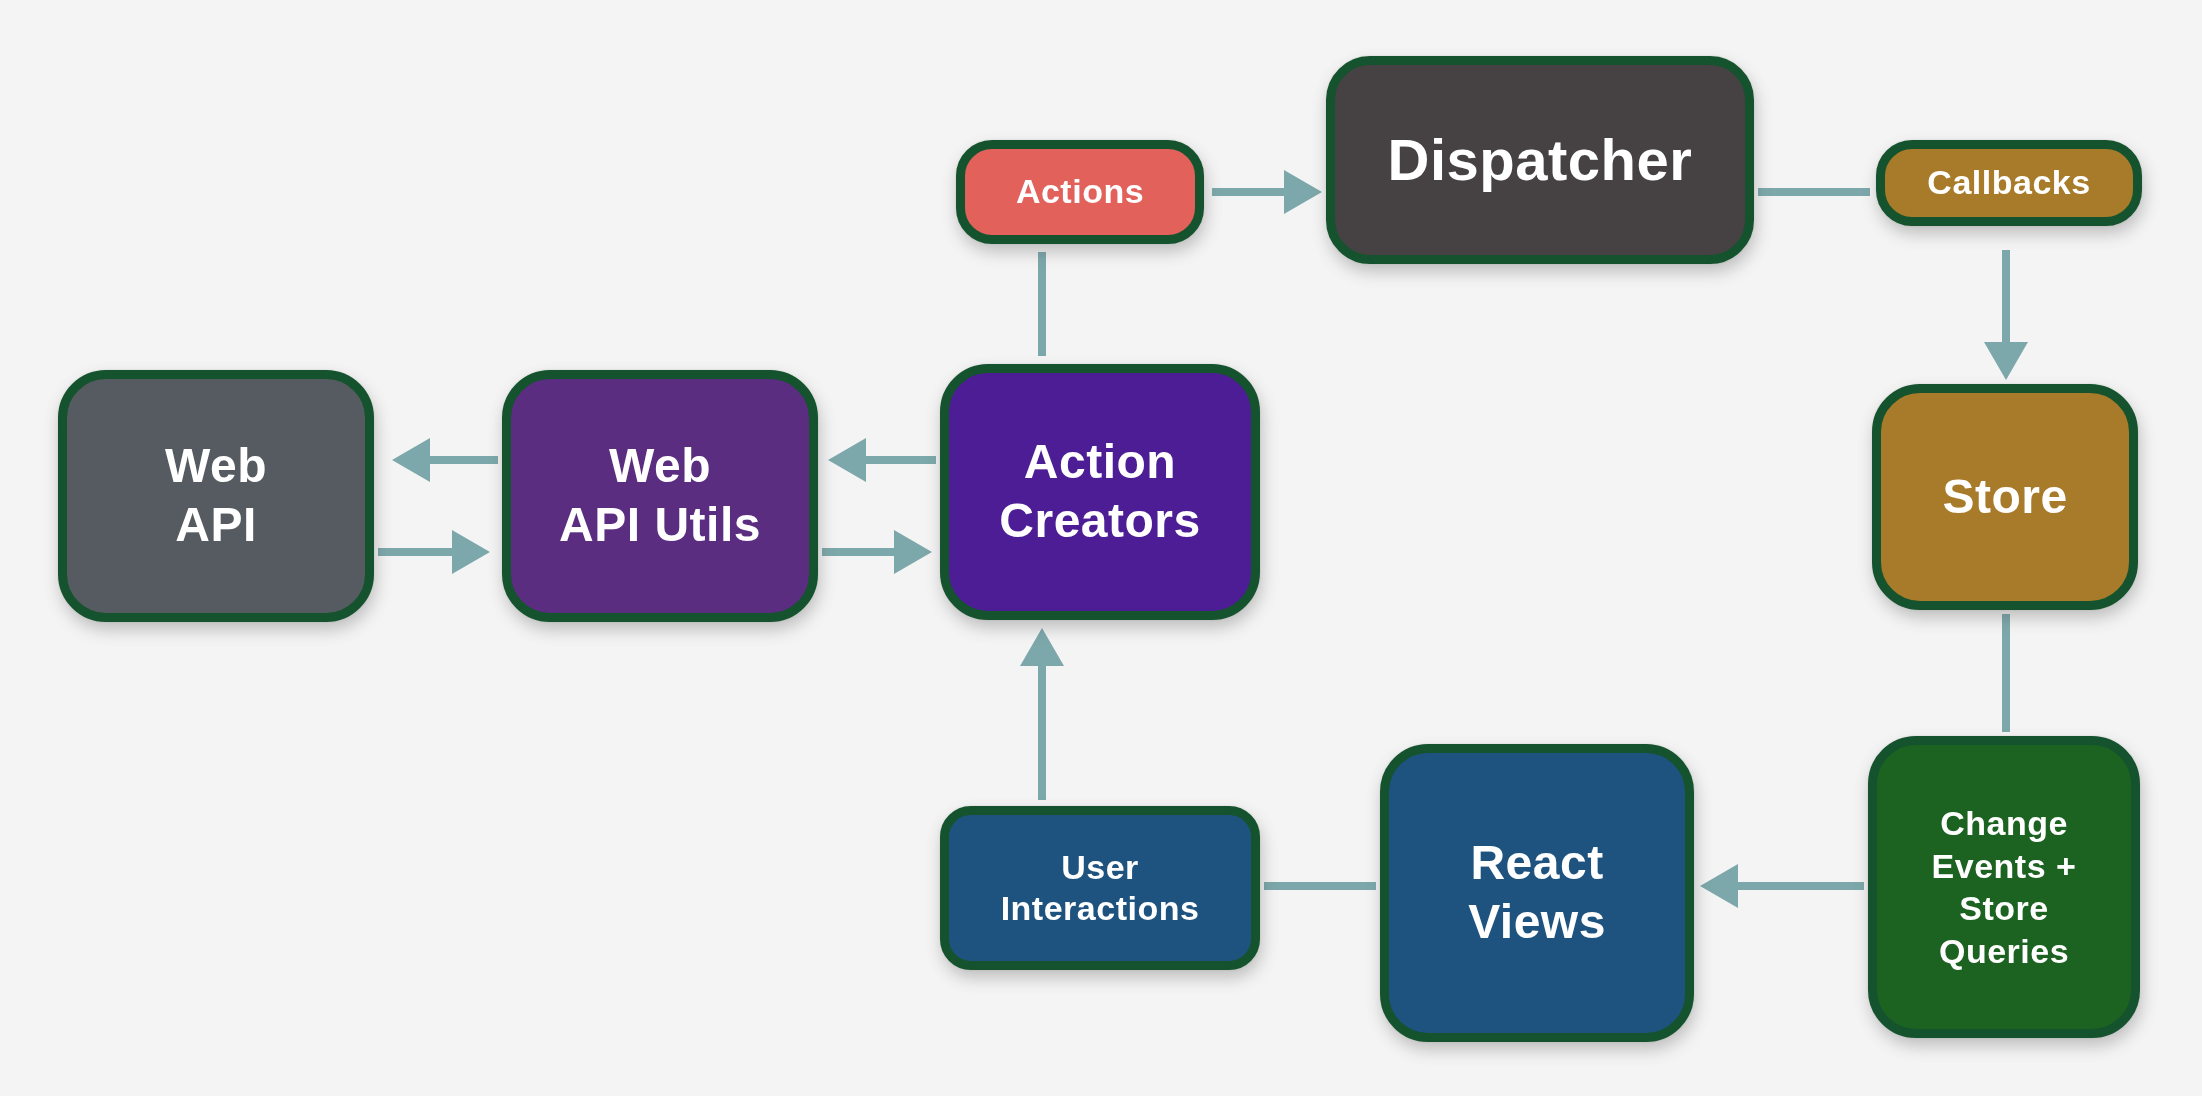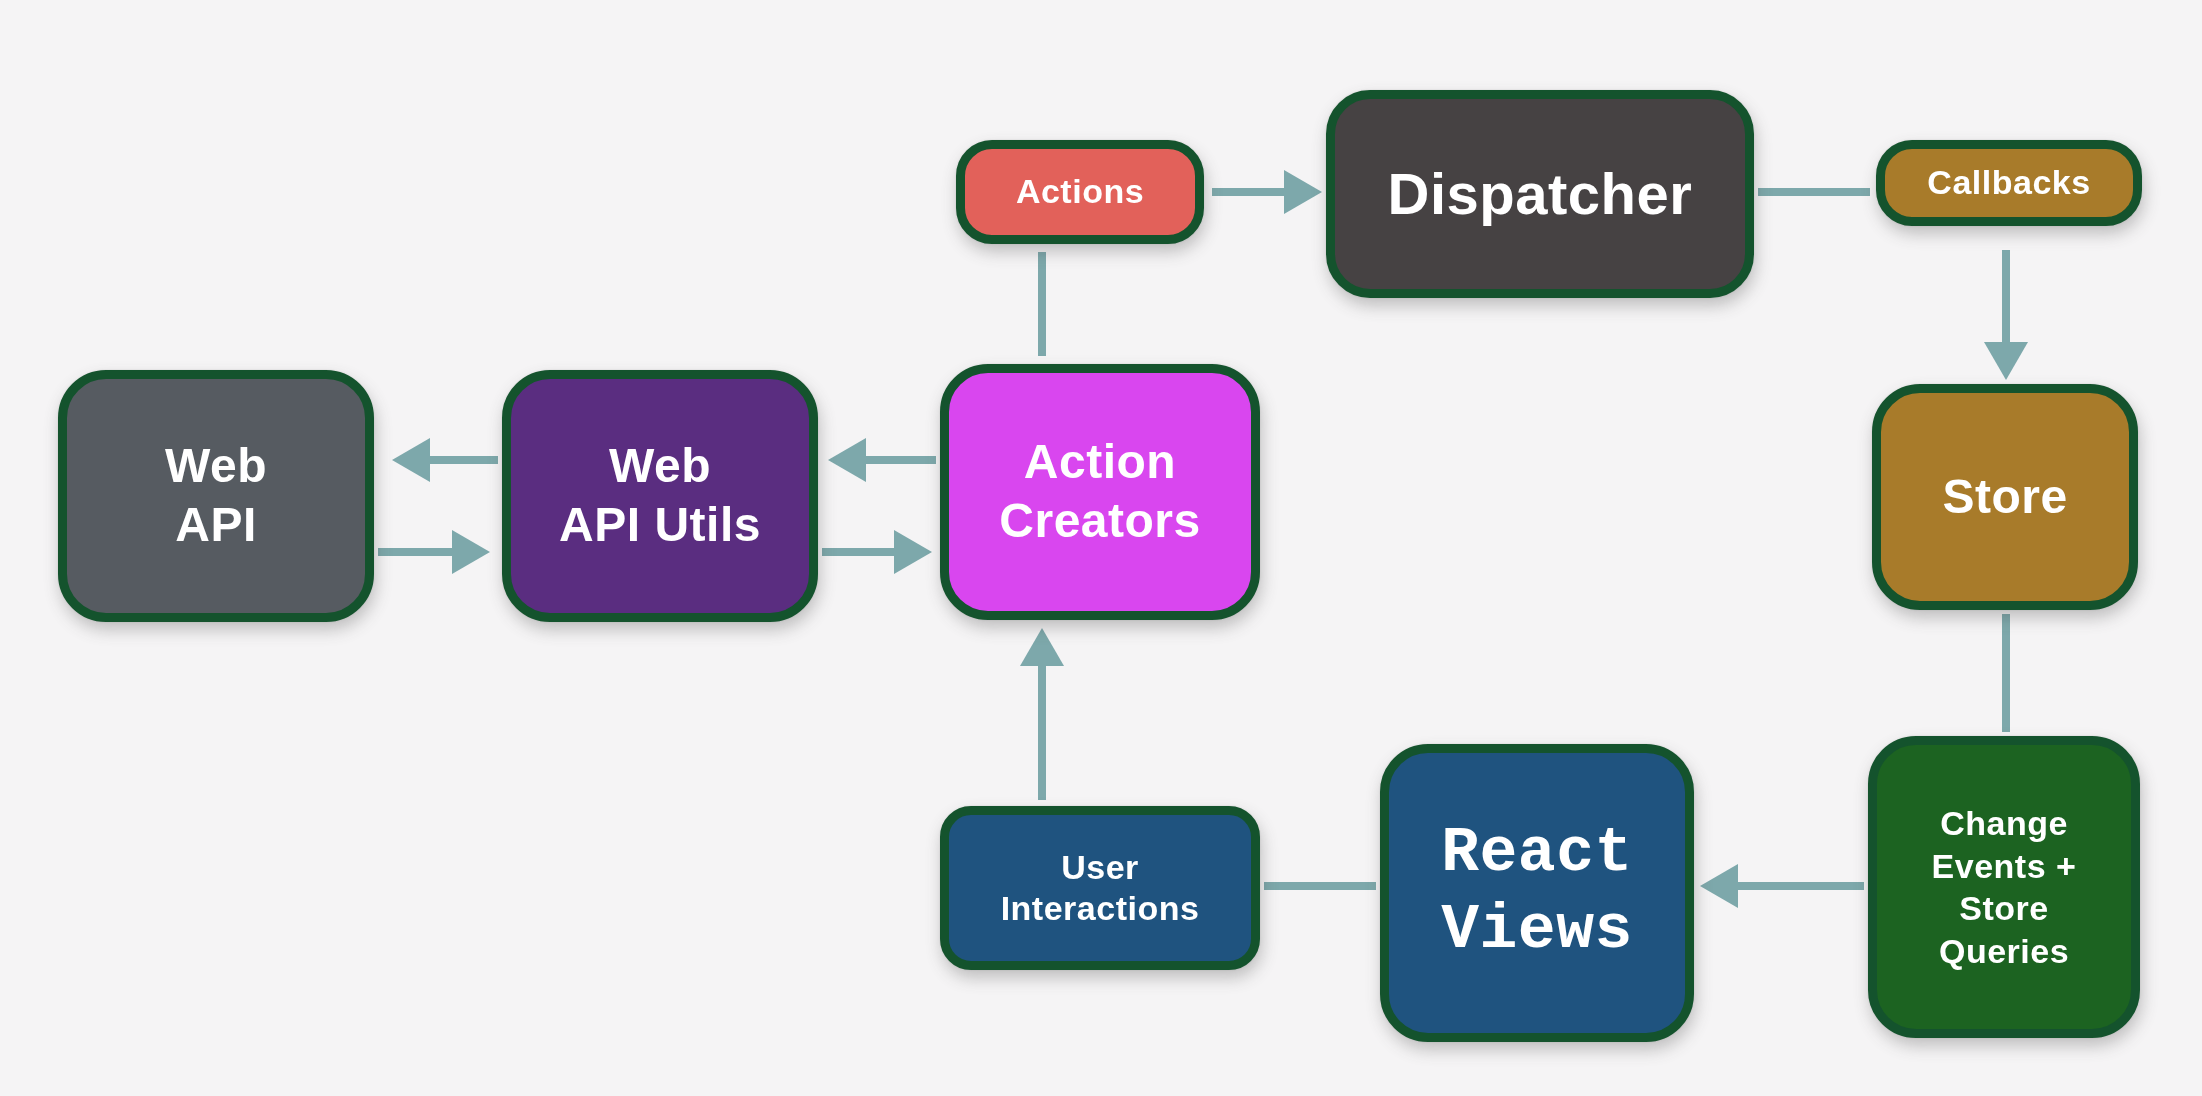--- a/index.html
+++ b/index.html
@@ -56,21 +56,21 @@
   #n-web-api .label    { font-size: 48px; }
   #n-web-api-utils     { left: 502px;  top: 370px; width: 316px; height: 252px; border-radius: 48px; }
   #n-web-api-utils .label { font-size: 48px; }
   #n-action-creators   { left: 940px;  top: 364px; width: 320px; height: 256px; border-radius: 48px; }
   #n-action-creators .label { font-size: 48px; }
   #n-store             { left: 1872px; top: 384px; width: 266px; height: 226px; border-radius: 48px; }
   #n-store .label      { font-size: 48px; }
   #n-change-events     { left: 1868px; top: 736px; width: 272px; height: 302px; border-radius: 48px; }
   #n-change-events .label { font-size: 34px; line-height: 1.25; }
   #n-react-views       { left: 1380px; top: 744px; width: 314px; height: 298px; border-radius: 48px; }
-  #n-react-views .label { font-size: 63px; font-family: Liberation Mono, monospace; }
+  #n-react-views .label { font-size: 48px; }
   #n-user-interactions { left: 940px;  top: 806px; width: 320px; height: 164px; border-radius: 31px; }
   #n-user-interactions .label { font-size: 34px; }
 </style>
 </head>
 <body style="background-color: rgb(245, 244, 245);">
 
 <div class="canvas">
 
   <svg class="edges" viewBox="0 0 2202 1096">
 
@@ -128,39 +128,39 @@
     <g>
       <line class="edge-line" x1="822" y1="552" x2="894" y2="552" style="stroke: rgb(125, 168, 171);"></line>
       <polygon points="894,530 894,574 932,552" style="fill: rgb(125, 168, 171);"></polygon>
     </g>
   </svg>
 
   <div class="node" id="n-actions" style="background-color: rgb(226, 97, 90);">
     <span class="label">Actions</span>
   </div>
 
-  <div class="node" id="n-dispatcher" style="background-color: rgb(70, 66, 67); margin-top: 34px;">
+  <div class="node" id="n-dispatcher" style="background-color: rgb(70, 66, 67);">
     <span class="label">Dispatcher</span>
   </div>
 
   <div class="node" id="n-callbacks" style="background-color: rgb(168, 123, 42);">
     <span class="label">Callbacks</span>
   </div>
 
   <div class="node" id="n-web-api" style="background-color: rgb(86, 91, 97);">
     <span class="label">Web
 API</span>
   </div>
 
   <div class="node" id="n-web-api-utils" style="background-color: rgb(90, 45, 128);">
     <span class="label">Web
 API Utils</span>
   </div>
 
-  <div class="node" id="n-action-creators" style="background-color: #d946ef;">
+  <div class="node" id="n-action-creators" style="background-color: #4c1d95;">
     <span class="label">Action
 Creators</span>
   </div>
 
   <div class="node" id="n-store" style="background-color: rgb(168, 123, 42);">
     <span class="label">Store</span>
   </div>
 
   <div class="node" id="n-change-events" style="background-color: rgb(28, 99, 33);">
     <span class="label">Change

